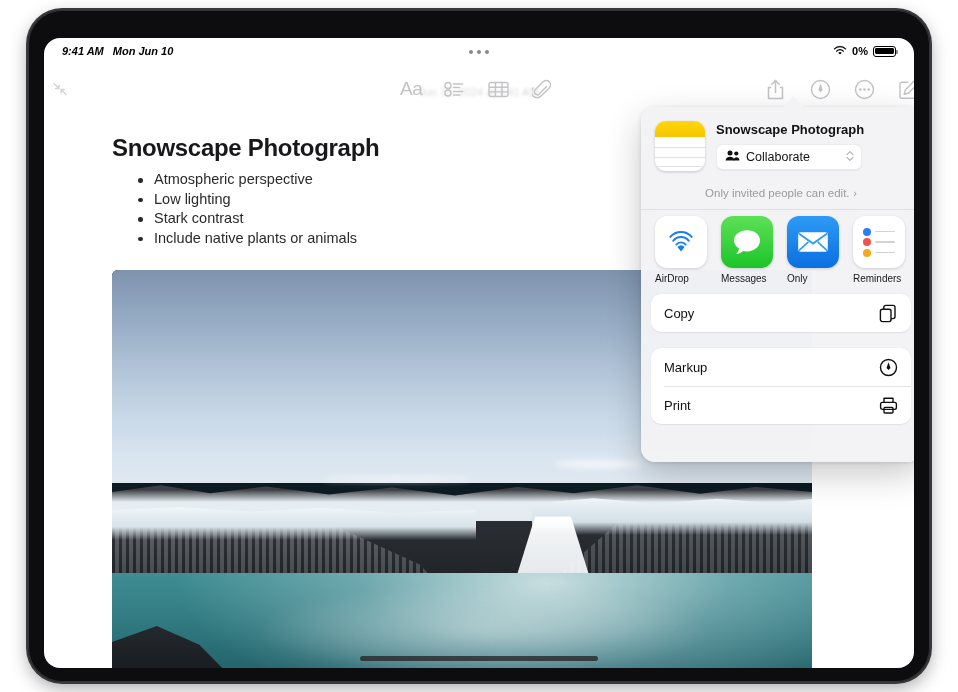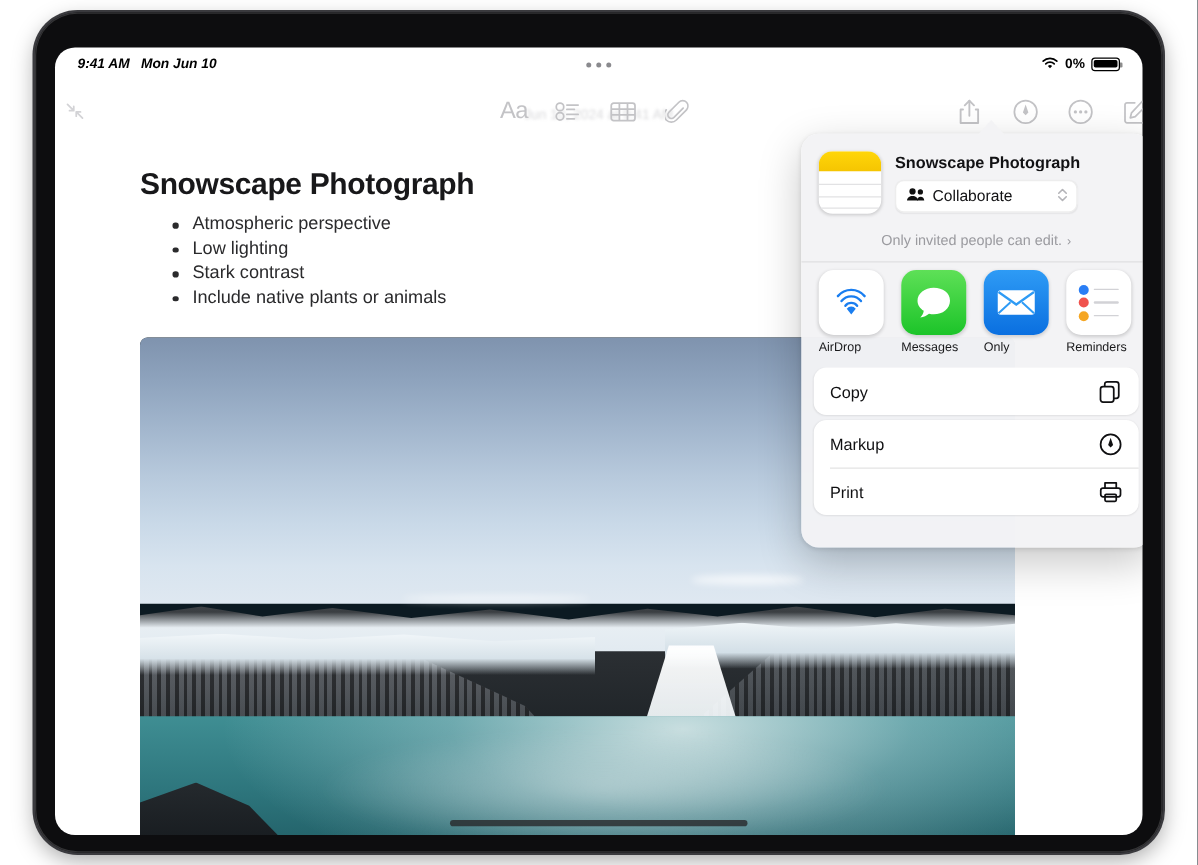--- a/index.html
+++ b/index.html
@@ -437,21 +437,21 @@
   .ic-messages { background: linear-gradient(180deg, #5ee057 0%, #1cc429 100%); }
   .ic-mail { background: linear-gradient(180deg, #2e9bf5 0%, #0a6fe0 100%); }
   .ic-reminders { background: #ffffff; }
 
   .rem-line { display: flex; align-items: center; gap: 4px; margin: 2.5px 0; }
   .rem-dot { width: 8px; height: 8px; border-radius: 50%; }
   .rem-bar { width: 20px; height: 1.6px; background: #d2d2d6; border-radius: 1px; }
 
   
   .action-group {
-    margin: 0 10px 4px 10px;
+    margin: 0 10px 16px 10px;
     background: #ffffff;
     border-radius: 10px;
     overflow: hidden;
     box-shadow: 0 .5px 1.5px rgba(0,0,0,.08);
   }
   .action-row {
     display: flex;
     align-items: center;
     height: 38px;
     padding: 0 13px;

